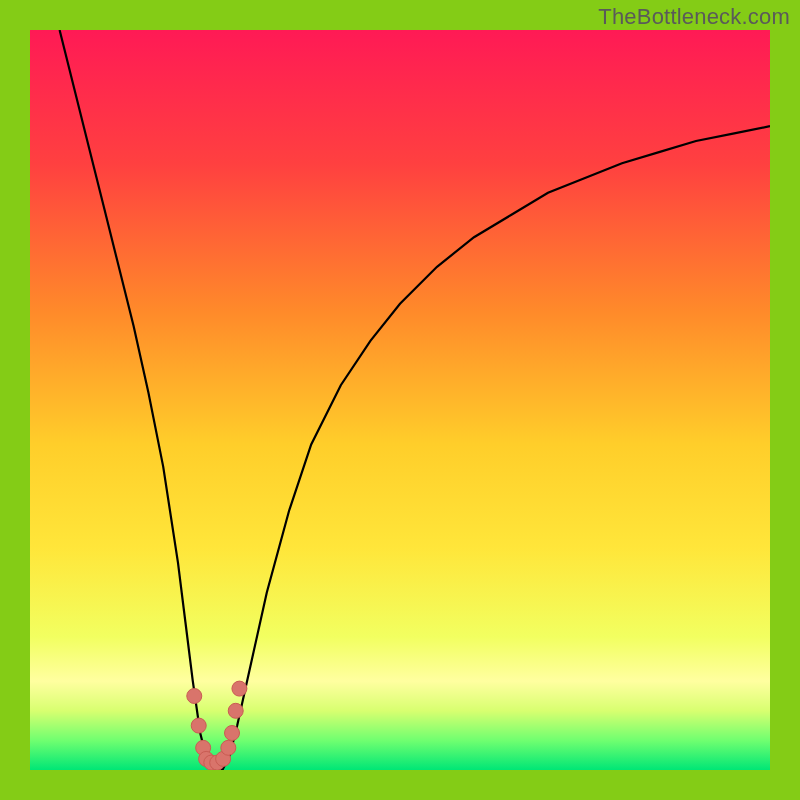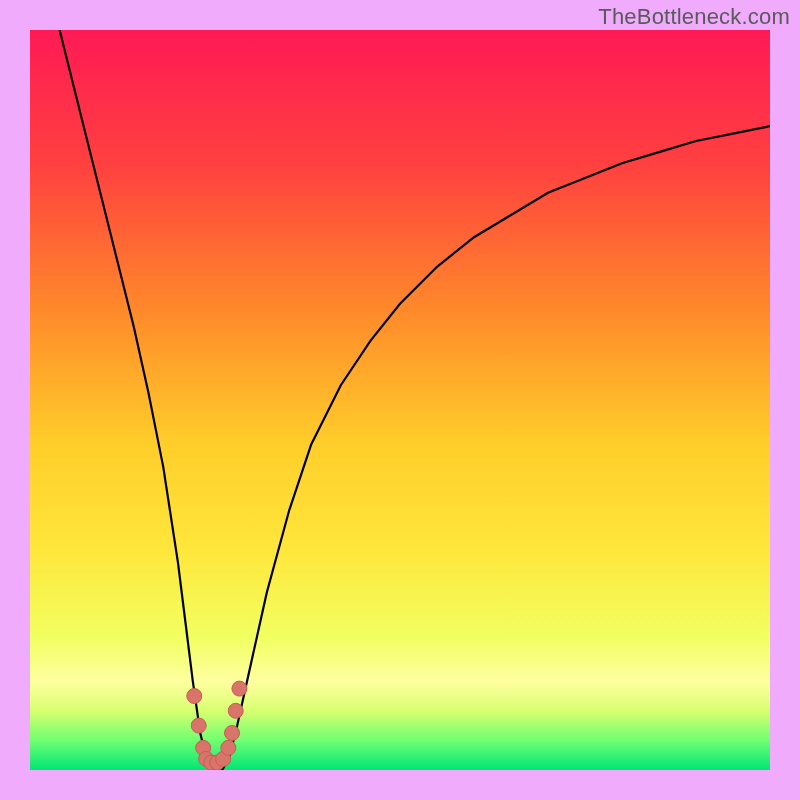--- a/index.html
+++ b/index.html
@@ -9,21 +9,21 @@
     height: 800px;
     overflow: hidden;
     background: #000;
     font-family: Arial, Helvetica, sans-serif;
   }
   .frame {
     position: absolute;
     top: 0; left: 0;
     width: 800px;
     height: 800px;
-    background: #f0abfc;
+    background: #84cc16;
   }
   .watermark {
     position: absolute;
     top: 4px;
     right: 10px;
     color: #5a5a5a;
     font-size: 22px;
     font-weight: 400;
     letter-spacing: 0.2px;
     z-index: 10;

